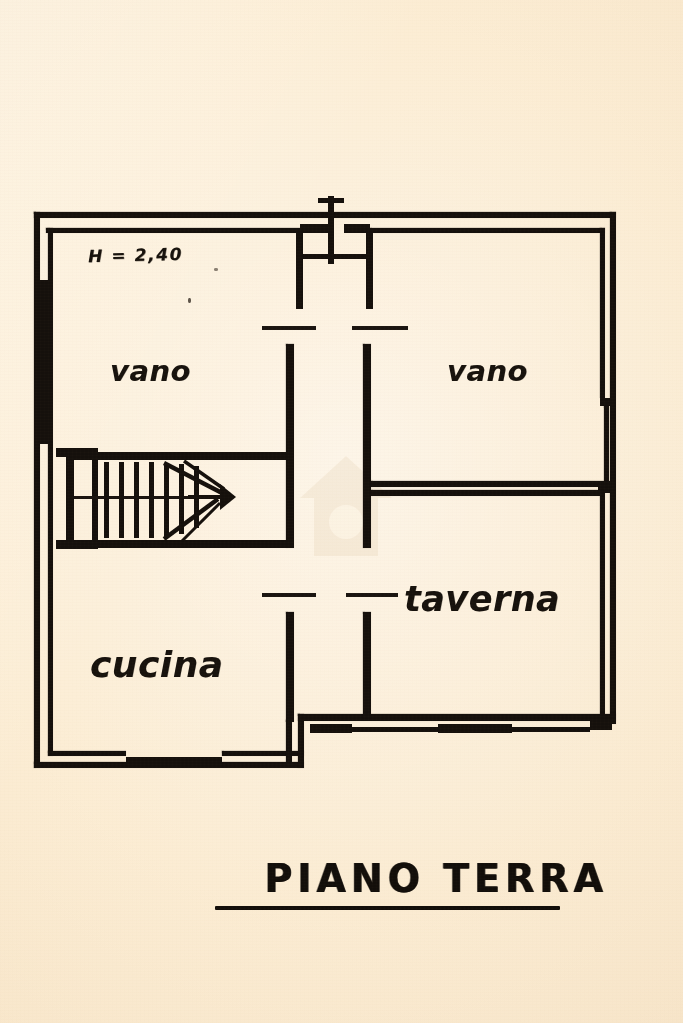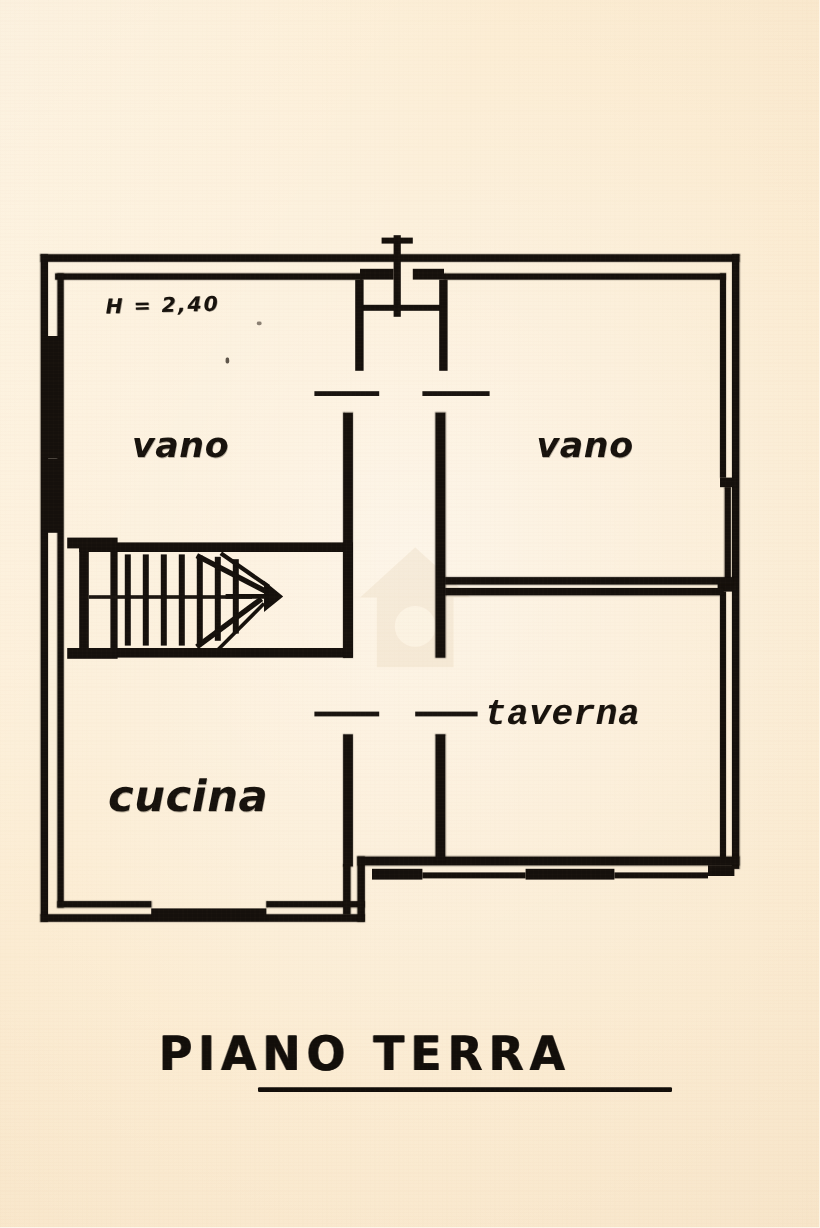--- a/index.html
+++ b/index.html
@@ -66,21 +66,21 @@
     color: #17120d;
     font-family: "DejaVu Sans", sans-serif;
     font-style: italic;
     font-weight: 700;
     letter-spacing: 0.5px;
     white-space: nowrap;
     text-shadow: 0.4px 0.4px 0 rgba(30,22,14,0.30);
   }
   #label-vano-left   { left: 110px; top: 354px; font-size: 29px; }
   #label-vano-right  { left: 447px; top: 354px; font-size: 29px; }
-  #label-taverna     { left: 404px; top: 579px; font-size: 30px; font-family: Liberation Mono, monospace; }
+  #label-taverna     { left: 404px; top: 579px; font-size: 35px; }
   #label-cucina      { left: 90px;  top: 644px; font-size: 36px; }
 
   #label-height {
     position: absolute;
     left: 88px;
     top: 245px;
     font-size: 17px;
     font-weight: 700;
     font-style: italic;
     letter-spacing: 1.6px;
@@ -88,21 +88,21 @@
     white-space: nowrap;
     transform: rotate(-1.4deg);
     text-shadow: 0.5px 0.4px 0 rgba(25,18,12,0.45);
   }
 
   #plan-title-wrap {
     position: absolute;
     left: 0;
     top: 856px;
     width: 608px;
-    text-align: center;
+    text-align: right;
   }
   #plan-title {
     display: inline-block;
     position: relative;
     font-family: "DejaVu Sans", sans-serif;
     font-size: 38px;
     font-weight: 700;
     letter-spacing: 5px;
     color: #120e0a;
     transform: scaleY(1.04);

